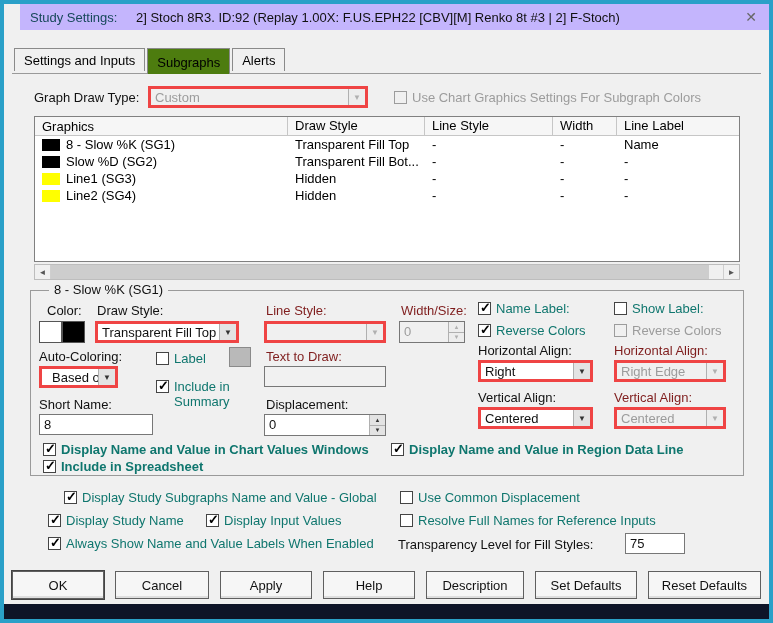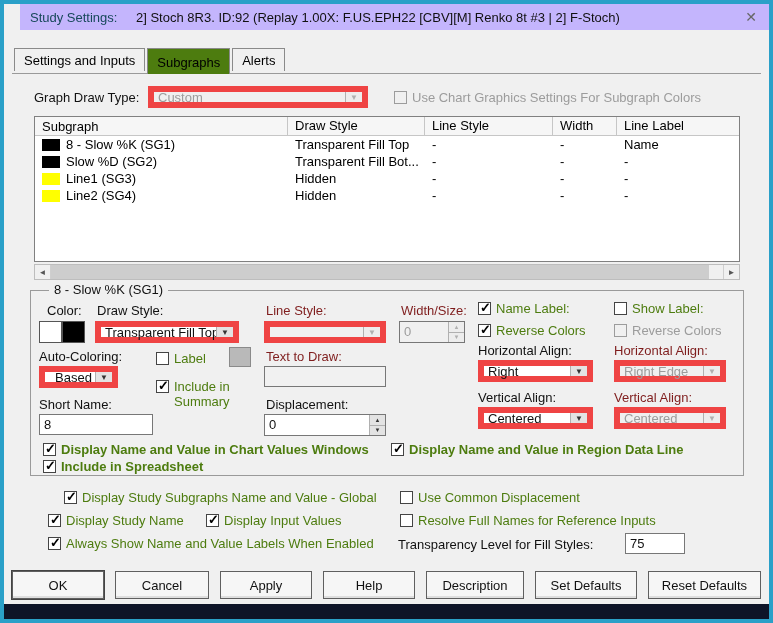--- a/index.html
+++ b/index.html
@@ -17,39 +17,39 @@
   
   .tabs { position:absolute; top:44px; left:10px; display:flex; align-items:flex-start; z-index:3; }
   .tab { border:1px solid #8a8a8a; border-bottom:none; background:#f0f0f0; padding:4px 9px 4px 9px;
          font-size:13px; margin-right:2px; height:23px; }
   .tab.active { height:26px; padding-top:6px; margin-bottom:-1px; background:#4d7c0f; position:relative; }
   .pane-line { position:absolute; top:69px; left:8px; right:8px; border-top:1px solid #9a9a9a; }
 
   
   .lab { position:absolute; font-size:13px; color:#111; white-space:nowrap; }
   .lab.dis { color:#7f1d1d; }
-  .combo { position:absolute; height:22px; background:#fff; border:6px solid #ef4444; display:flex; align-items:center; }
+  .combo { position:absolute; height:22px; background:#fff; border:3px solid #ef4444; display:flex; align-items:center; }
   .combo .txt { flex:1; padding:0 4px; font-size:13px; white-space:nowrap; overflow:hidden; color:#111; }
   .combo .btn { width:17px; align-self:stretch; background:#e3e3e3; border-left:1px solid #b0b0b0;
                 display:flex; align-items:center; justify-content:center; font-size:8px; color:#333; }
   .combo.dis { background:#f0f0f0; }
   .combo.dis .txt { color:#9c9c9c; }
   .combo.dis .btn { background:#ededed; color:#b0b0b0; }
   .tinput { position:absolute; background:#fff; border:1px solid #777; font-size:13px; padding:2px 4px; color:#111; }
   .tinput.dis { background:#f1f1f1; color:#9c9c9c; }
   .spinner { position:absolute; height:22px; background:#fff; border:1px solid #777; display:flex; }
   .spinner .txt { flex:1; font-size:13px; padding:2px 4px; color:#111; }
   .spinner .sbtns { width:16px; display:flex; flex-direction:column; border-left:1px solid #b0b0b0; }
   .spinner .sb { flex:1; background:#e3e3e3; font-size:6px; color:#333; display:flex; align-items:center; justify-content:center; }
   .spinner .sb:first-child { border-bottom:1px solid #b0b0b0; }
   .spinner.dis { background:#f0f0f0; }
   .spinner.dis .txt { color:#9c9c9c; }
   .spinner.dis .sb { background:#ededed; color:#b0b0b0; }
 
-  .check { position:absolute; display:flex; align-items:flex-start; gap:5px; font-size:13px; color:#4d7c0f; }
+  .check { position:absolute; display:flex; align-items:flex-start; gap:5px; font-size:13px; color:#0f766e; }
   .check .box { width:13px; height:13px; background:#fff; border:1px solid #444; position:relative; flex:none; margin-top:1px; }
   .check .box.checked::after { content:"✓"; position:absolute; left:1px; top:-3px; font-size:13px; font-weight:bold; color:#000; }
   .check.dis { color:#9c9c9c; }
   .check.dis .box { border-color:#9c9c9c; background:#f0f0f0; }
 
   
   .table { position:absolute; left:30px; top:112px; width:706px; height:146px; background:#fff; border:1px solid #808080; }
   .thead { display:flex; height:19px; background:#f6f6f6; border-bottom:1px solid #c6c6c6; }
   .th { font-size:13px; padding:1px 7px; border-right:1px solid #c6c6c6; overflow:hidden; white-space:nowrap; }
   .trow { display:flex; height:17px; align-items:center; }
@@ -104,21 +104,21 @@
       <span class="txt">Custom</span>
       <span class="btn">▼</span>
     </div>
     <label class="check dis" style="left:390px; top:86px;">
       <span class="box"></span>
       <span>Use Chart Graphics Settings For Subgraph Colors</span>
     </label>
 
     <div class="table">
       <div class="thead">
-        <div class="th c1">Subgraph</div>
+        <div class="th c1">Graphics</div>
         <div class="th c2">Draw Style</div>
         <div class="th c3">Line Style</div>
         <div class="th c4">Width</div>
         <div class="th c5" style="border-right:none;">Line Label</div>
       </div>
       <div class="trow">
         <div class="tcell c1">
           <span class="swatch-s" style="background: rgb(0, 0, 0);"></span>
           <span>8 - Slow %K (SG1)</span>
         </div>

